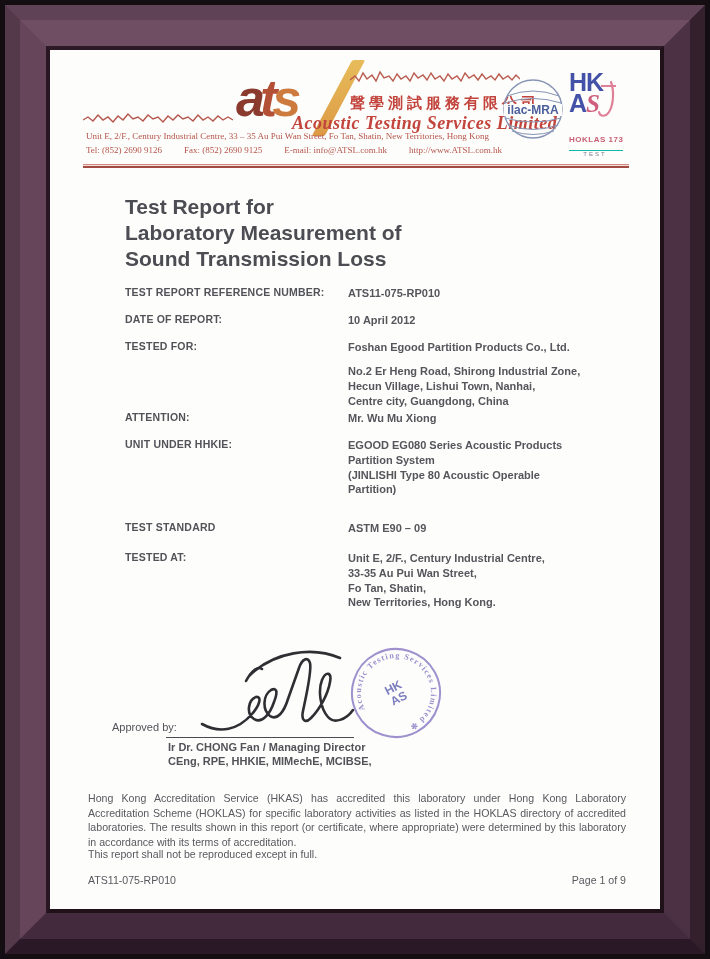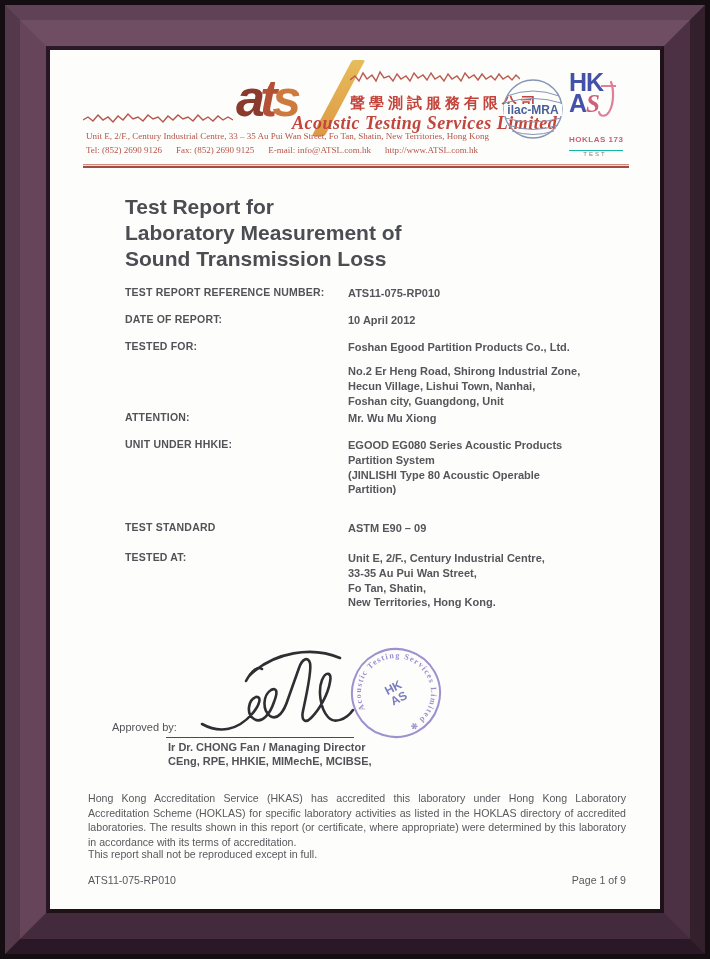--- a/index.html
+++ b/index.html
@@ -21,21 +21,21 @@
   .atsl-logo .la { color:#8a3b2e; } .atsl-logo .lt { color:#b35036; } .atsl-logo .ls { color:#cd7a3f; }
   .atsl-slash { left:282px; top:10px; width:13px; height:76px; transform:skewX(-28deg);
                 background:linear-gradient(180deg,#e7bc5a,#dd9a45); border-radius:2px; }
   .squiggle { color:#b5564c; }
   .cjk-name { left:300px; top:44px; font-size:15px; font-weight:bold; color:#c2443c;
               letter-spacing:4px; font-family:"DejaVu Sans","Liberation Sans",sans-serif; }
   .script-name { left:242px; top:63px; font-size:18px; font-weight:bold; font-style:italic;
                  color:#c2443c; font-family:"Liberation Serif", serif; letter-spacing:.5px; }
   .addr-line { left:36px; top:81px; width:445px; font-size:9px; color:#b5544a; font-family:"Liberation Serif",serif; }
   .tel-line  { left:36px; top:95px; width:445px; font-size:9px; color:#b5544a; font-family:"Liberation Serif",serif; }
-  .tel-line span { margin-right:14px; }
+  .tel-line span { margin-right:22px; }
   .header-rule { left:33px; top:114px; width:546px; height:4px;
                  border-top:1px solid #d18a7e; border-bottom:2px solid #a34a42; background:#f3ded8; }
 
   .ilac { left:452px; top:28px; width:62px; height:62px; }
   .hkas { left:519px; top:22px; width:64px; text-align:left; }
   .hkas-hk { font-size:25px; line-height:20px; font-weight:bold; color:#4352a8; letter-spacing:-1px; }
   .hkas-as { font-size:25px; line-height:22px; font-weight:bold; color:#4352a8; letter-spacing:-1px; position:relative; }
   .hkas-as .s-pink { color:#cf5f7d; font-family:"Liberation Serif",serif; font-style:italic; }
   .hkas-j { position:absolute; left:18px; top:-12px; width:30px; height:40px; }
   .hkas-hoklas { margin-top:20px; font-size:8px; font-weight:bold; color:#c75f72; letter-spacing:.5px;
@@ -131,21 +131,21 @@
     </div>
     <div class="abs row r2">
       <span class="lbl">TESTED FOR:</span>
       <div class="val">Foshan Egood Partition Products Co., Ltd.</div>
     </div>
     <div class="abs row r3">
       <span class="lbl"></span>
       <div class="val">
         <div class="just">No.2 Er Heng Road, Shirong Industrial Zone,</div>
         <div>Hecun Village, Lishui Town, Nanhai,</div>
-        <div>Foshan city, Guangdong, Unit</div>
+        <div>Centre city, Guangdong, China</div>
       </div>
     </div>
     <div class="abs row r4">
       <span class="lbl">ATTENTION:</span>
       <div class="val">Mr. Wu Mu Xiong</div>
     </div>
     <div class="abs row r5">
       <span class="lbl">UNIT UNDER HHKIE:</span>
       <div class="val">
         <div class="just">EGOOD EG080 Series Acoustic Products</div>

